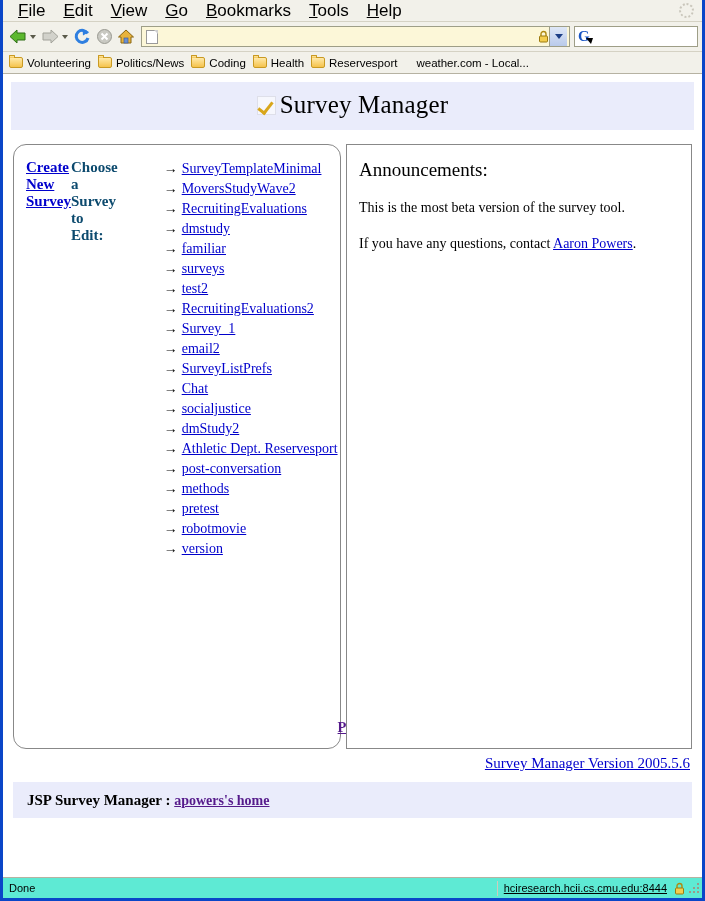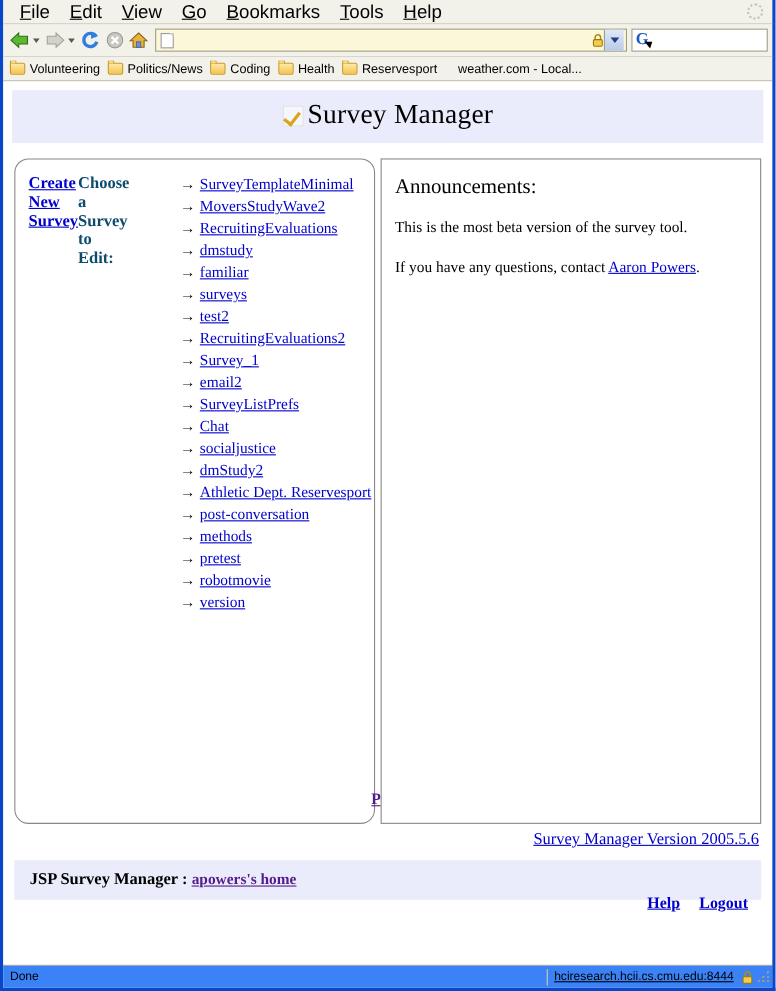--- a/index.html
+++ b/index.html
@@ -424,21 +424,21 @@
   .jsp-line2 a {
     font-family: "Liberation Serif", serif;
     font-size: 14.5px;
     font-weight: bold;
     margin-left: 14px;
   }
 
   
   .statusbar {
     height: 21px;
-    background: #3b82f6;
+    background: #5eead4;
     border-top: 1px solid #b6b2a2;
     display: flex;
     align-items: center;
     font-size: 11px;
     color: #000;
     padding: 0 2px 0 6px;
     box-sizing: border-box;
     flex: 0 0 auto;
   }
   .status-sep {
@@ -615,24 +615,20 @@
     </div>
 
     <div class="version-row">
       <a class="link">Survey Manager Version 2005.5.6</a>
     </div>
 
     <div class="jspbar">
       <div class="jsp-line1">
         <span>JSP Survey Manager : </span><a class="link visited">apowers's home</a>
       </div>
-      <div class="jsp-line2">
-        <a class="link">Help</a>
-        <a class="link">Logout</a>
-      </div>
     </div>
 
   </div>
 
   <div class="statusbar">
     <span>Done</span>
     <span class="status-sep"></span>
     <span class="status-host">hciresearch.hcii.cs.cmu.edu:8444</span>
     <span class="status-lock">
       <svg width="11" height="13" viewBox="0 0 11 13" aria-hidden="true">

